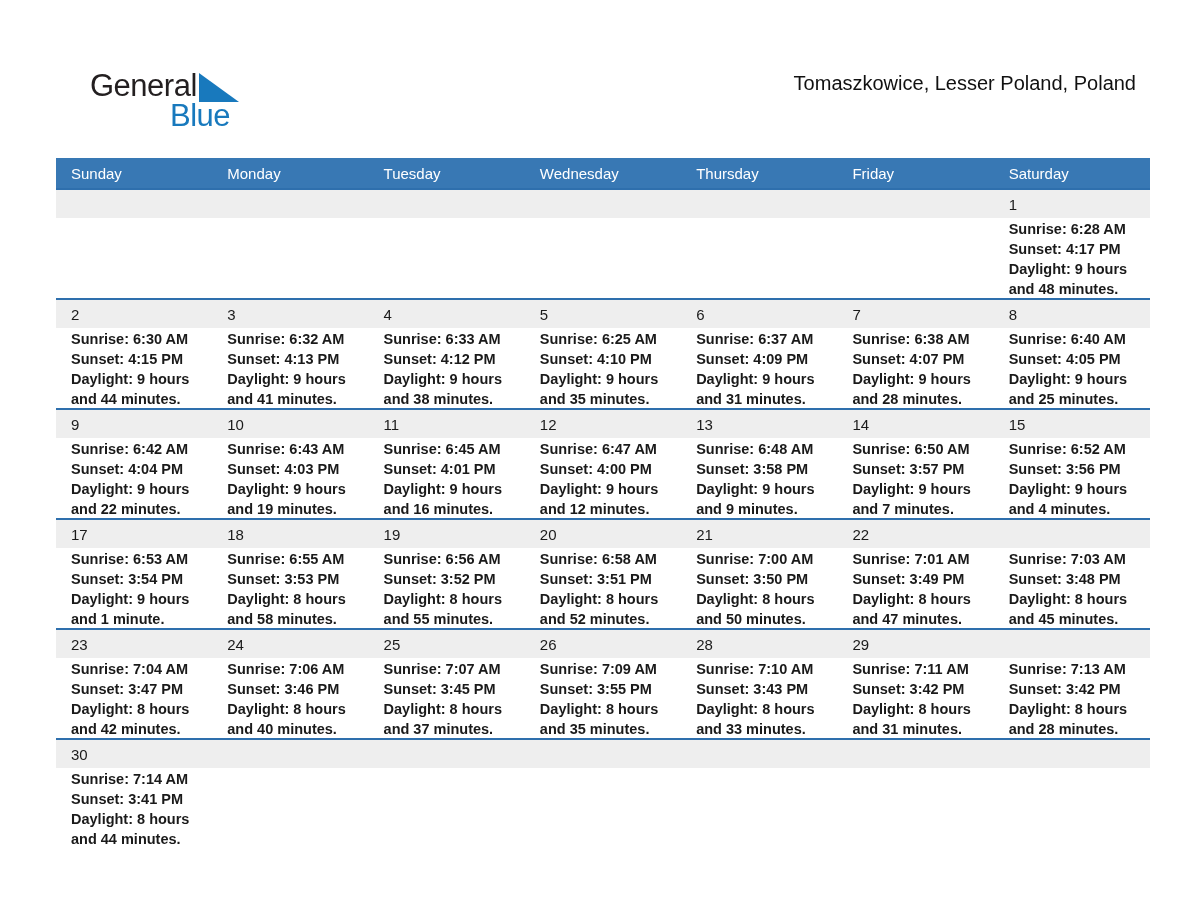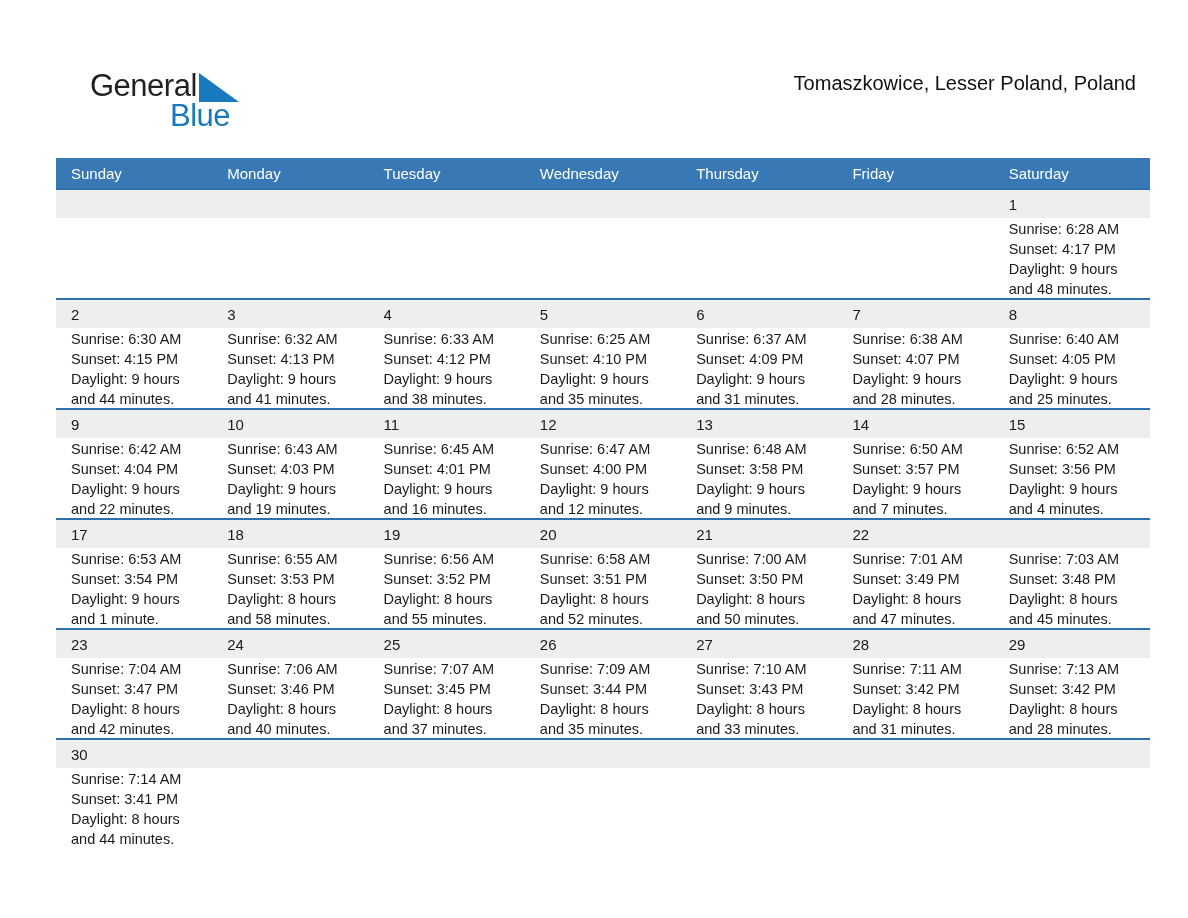--- a/index.html
+++ b/index.html
@@ -45,21 +45,21 @@
     background: var(--band, #eeeeee); height: 28px;
   }
   .band-cell {
     display: flex; align-items: center;
     font-size: 15px; color: #1a1a1a; padding-left: 15px;
   }
   .details {
     display: grid; grid-template-columns: repeat(7, 1fr);
     height: 80px; background: #ffffff;
   }
-  .detail-cell { padding: 1px 2px 4px 15px; }
+  .detail-cell { padding: 1px 2px 4px 15px; font-weight: bold; }
   .detail-line {
     font-size: 14.5px; line-height: 20px; color: #1a1a1a; white-space: nowrap;
   }
 </style>
 </head>
 <body>
 
 <div class="page">
 
   <div class="logo">
@@ -275,21 +275,20 @@
               <div class="detail-line">and 45 minutes.</div>
             </div>
           </div>
         </div>
         <div class="week-row">
           <div class="band">
             <div class="band-cell">23</div>
             <div class="band-cell">24</div>
             <div class="band-cell">25</div>
             <div class="band-cell">26</div>
-            <div class="band-cell">27</div>
             <div class="band-cell">28</div>
             <div class="band-cell">29</div>
           </div>
           <div class="details">
             <div class="detail-cell">
               <div class="detail-line">Sunrise: 7:04 AM</div>
               <div class="detail-line">Sunset: 3:47 PM</div>
               <div class="detail-line">Daylight: 8 hours</div>
               <div class="detail-line">and 42 minutes.</div>
             </div>
@@ -300,21 +299,21 @@
               <div class="detail-line">and 40 minutes.</div>
             </div>
             <div class="detail-cell">
               <div class="detail-line">Sunrise: 7:07 AM</div>
               <div class="detail-line">Sunset: 3:45 PM</div>
               <div class="detail-line">Daylight: 8 hours</div>
               <div class="detail-line">and 37 minutes.</div>
             </div>
             <div class="detail-cell">
               <div class="detail-line">Sunrise: 7:09 AM</div>
-              <div class="detail-line">Sunset: 3:44 PM</div>
+              <div class="detail-line">Sunset: 3:55 PM</div>
               <div class="detail-line">Daylight: 8 hours</div>
               <div class="detail-line">and 35 minutes.</div>
             </div>
             <div class="detail-cell">
               <div class="detail-line">Sunrise: 7:10 AM</div>
               <div class="detail-line">Sunset: 3:43 PM</div>
               <div class="detail-line">Daylight: 8 hours</div>
               <div class="detail-line">and 33 minutes.</div>
             </div>
             <div class="detail-cell">

